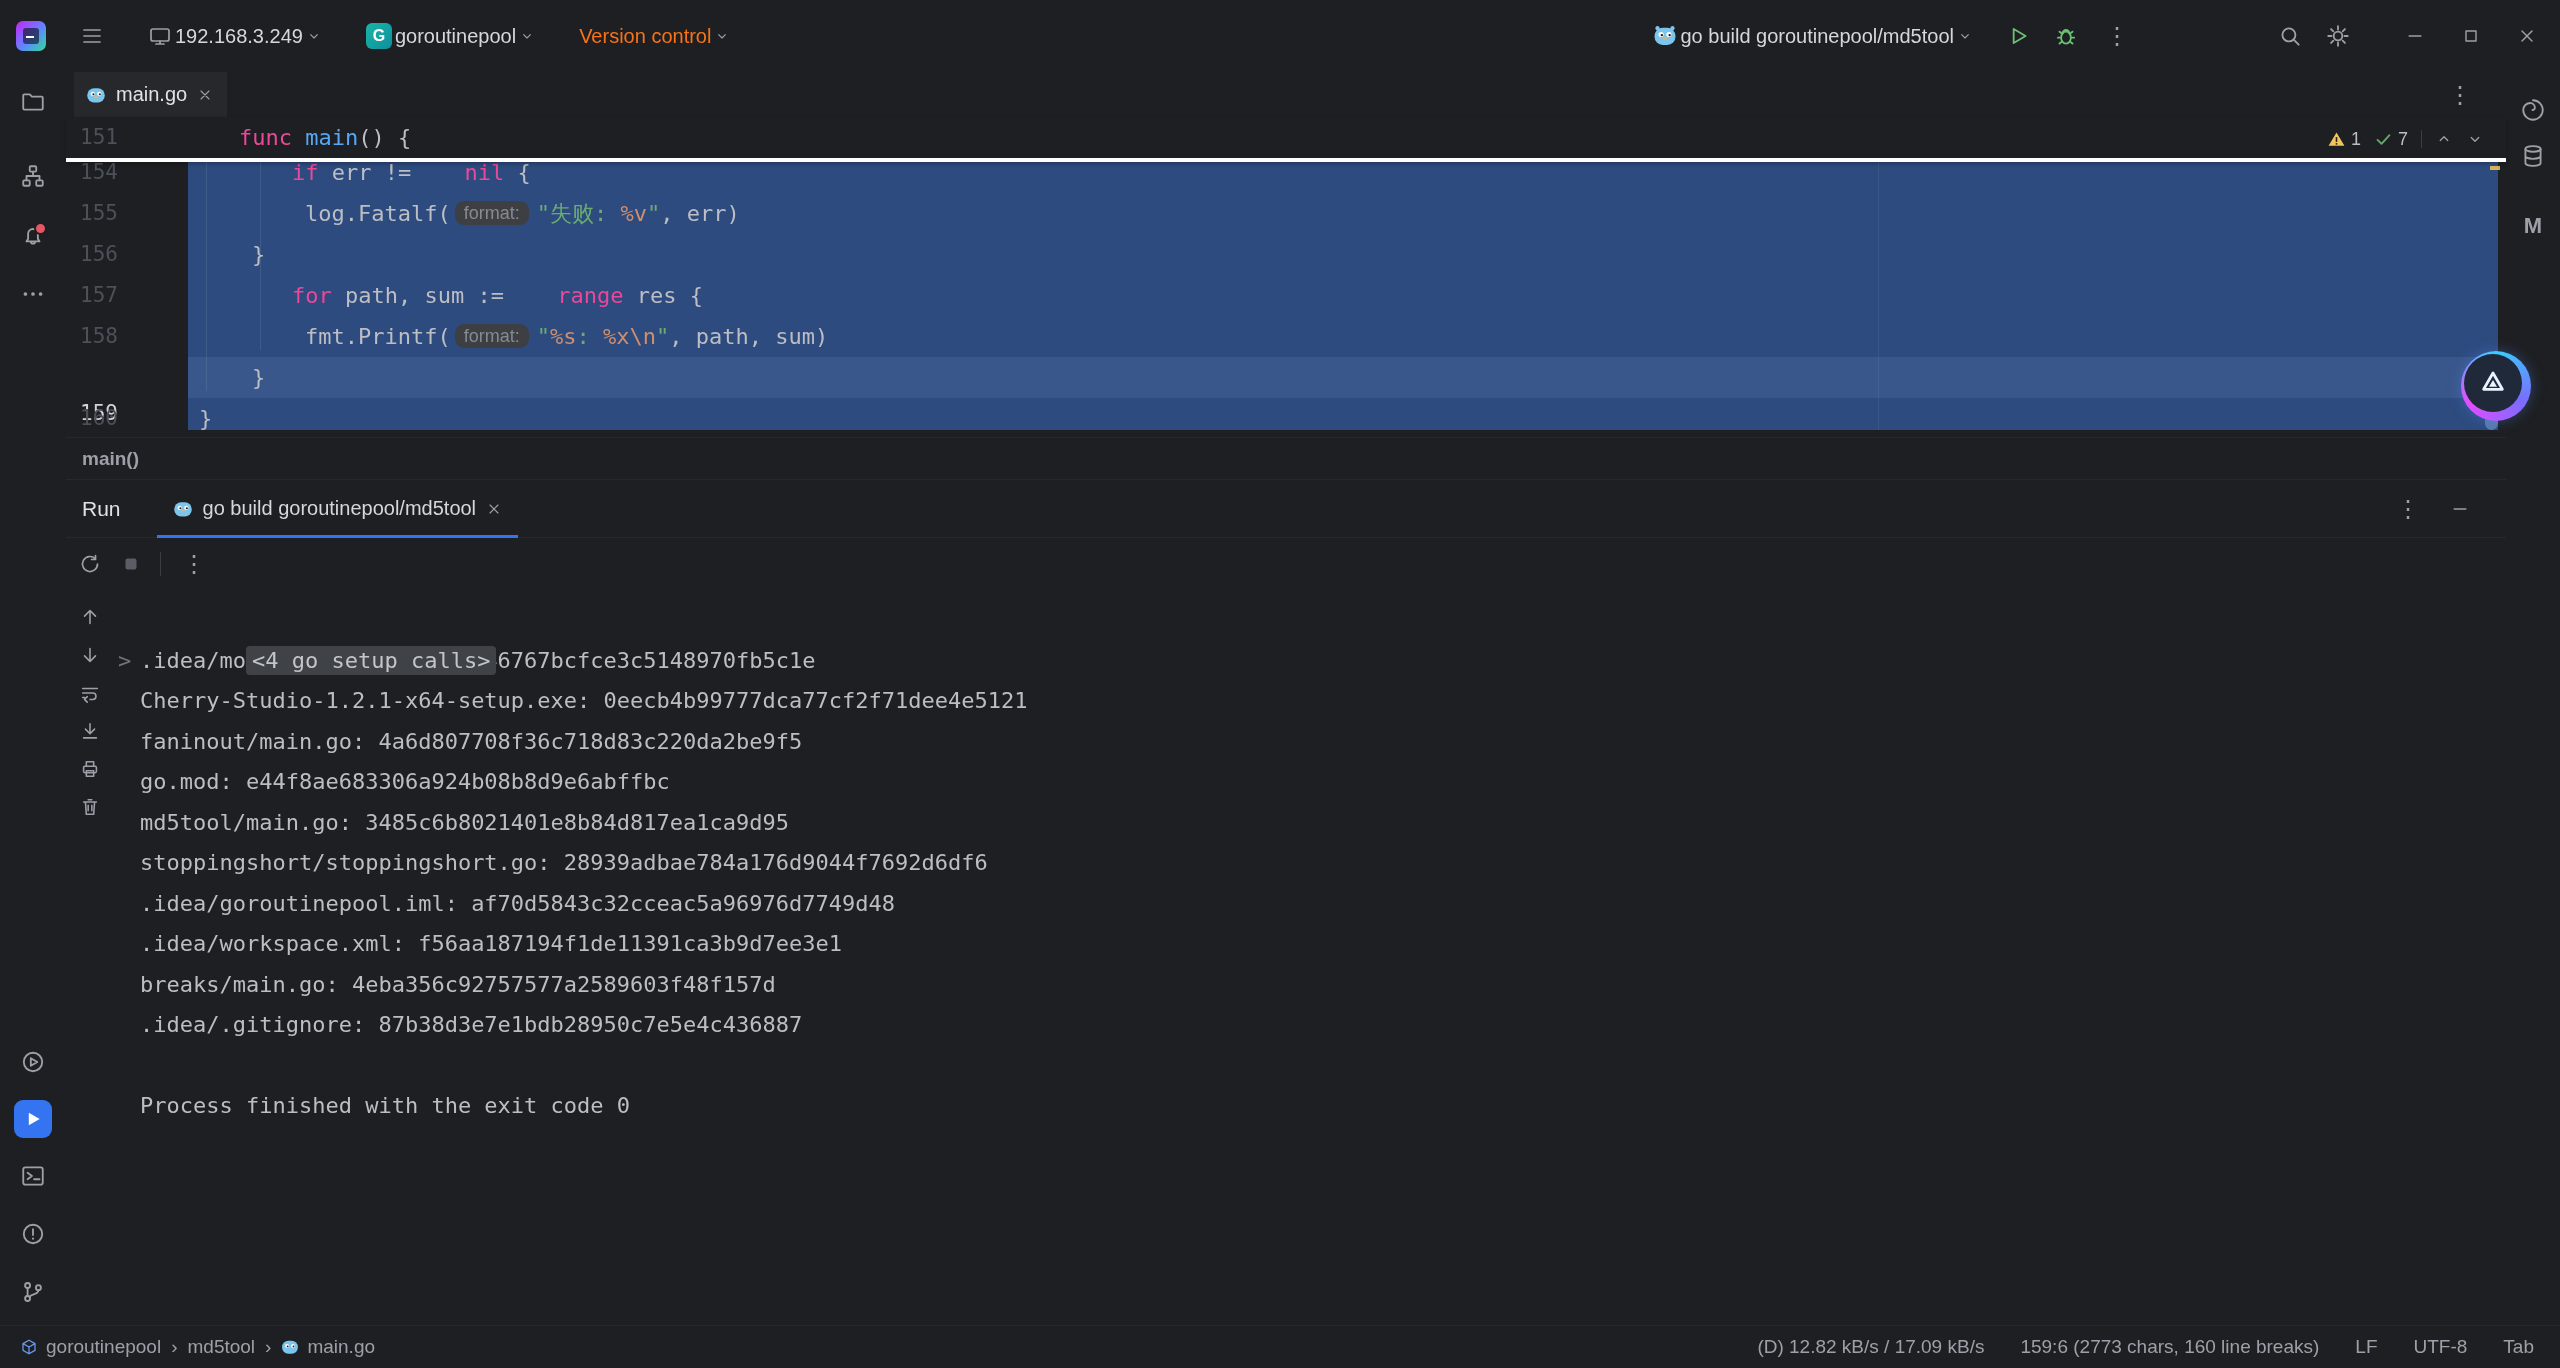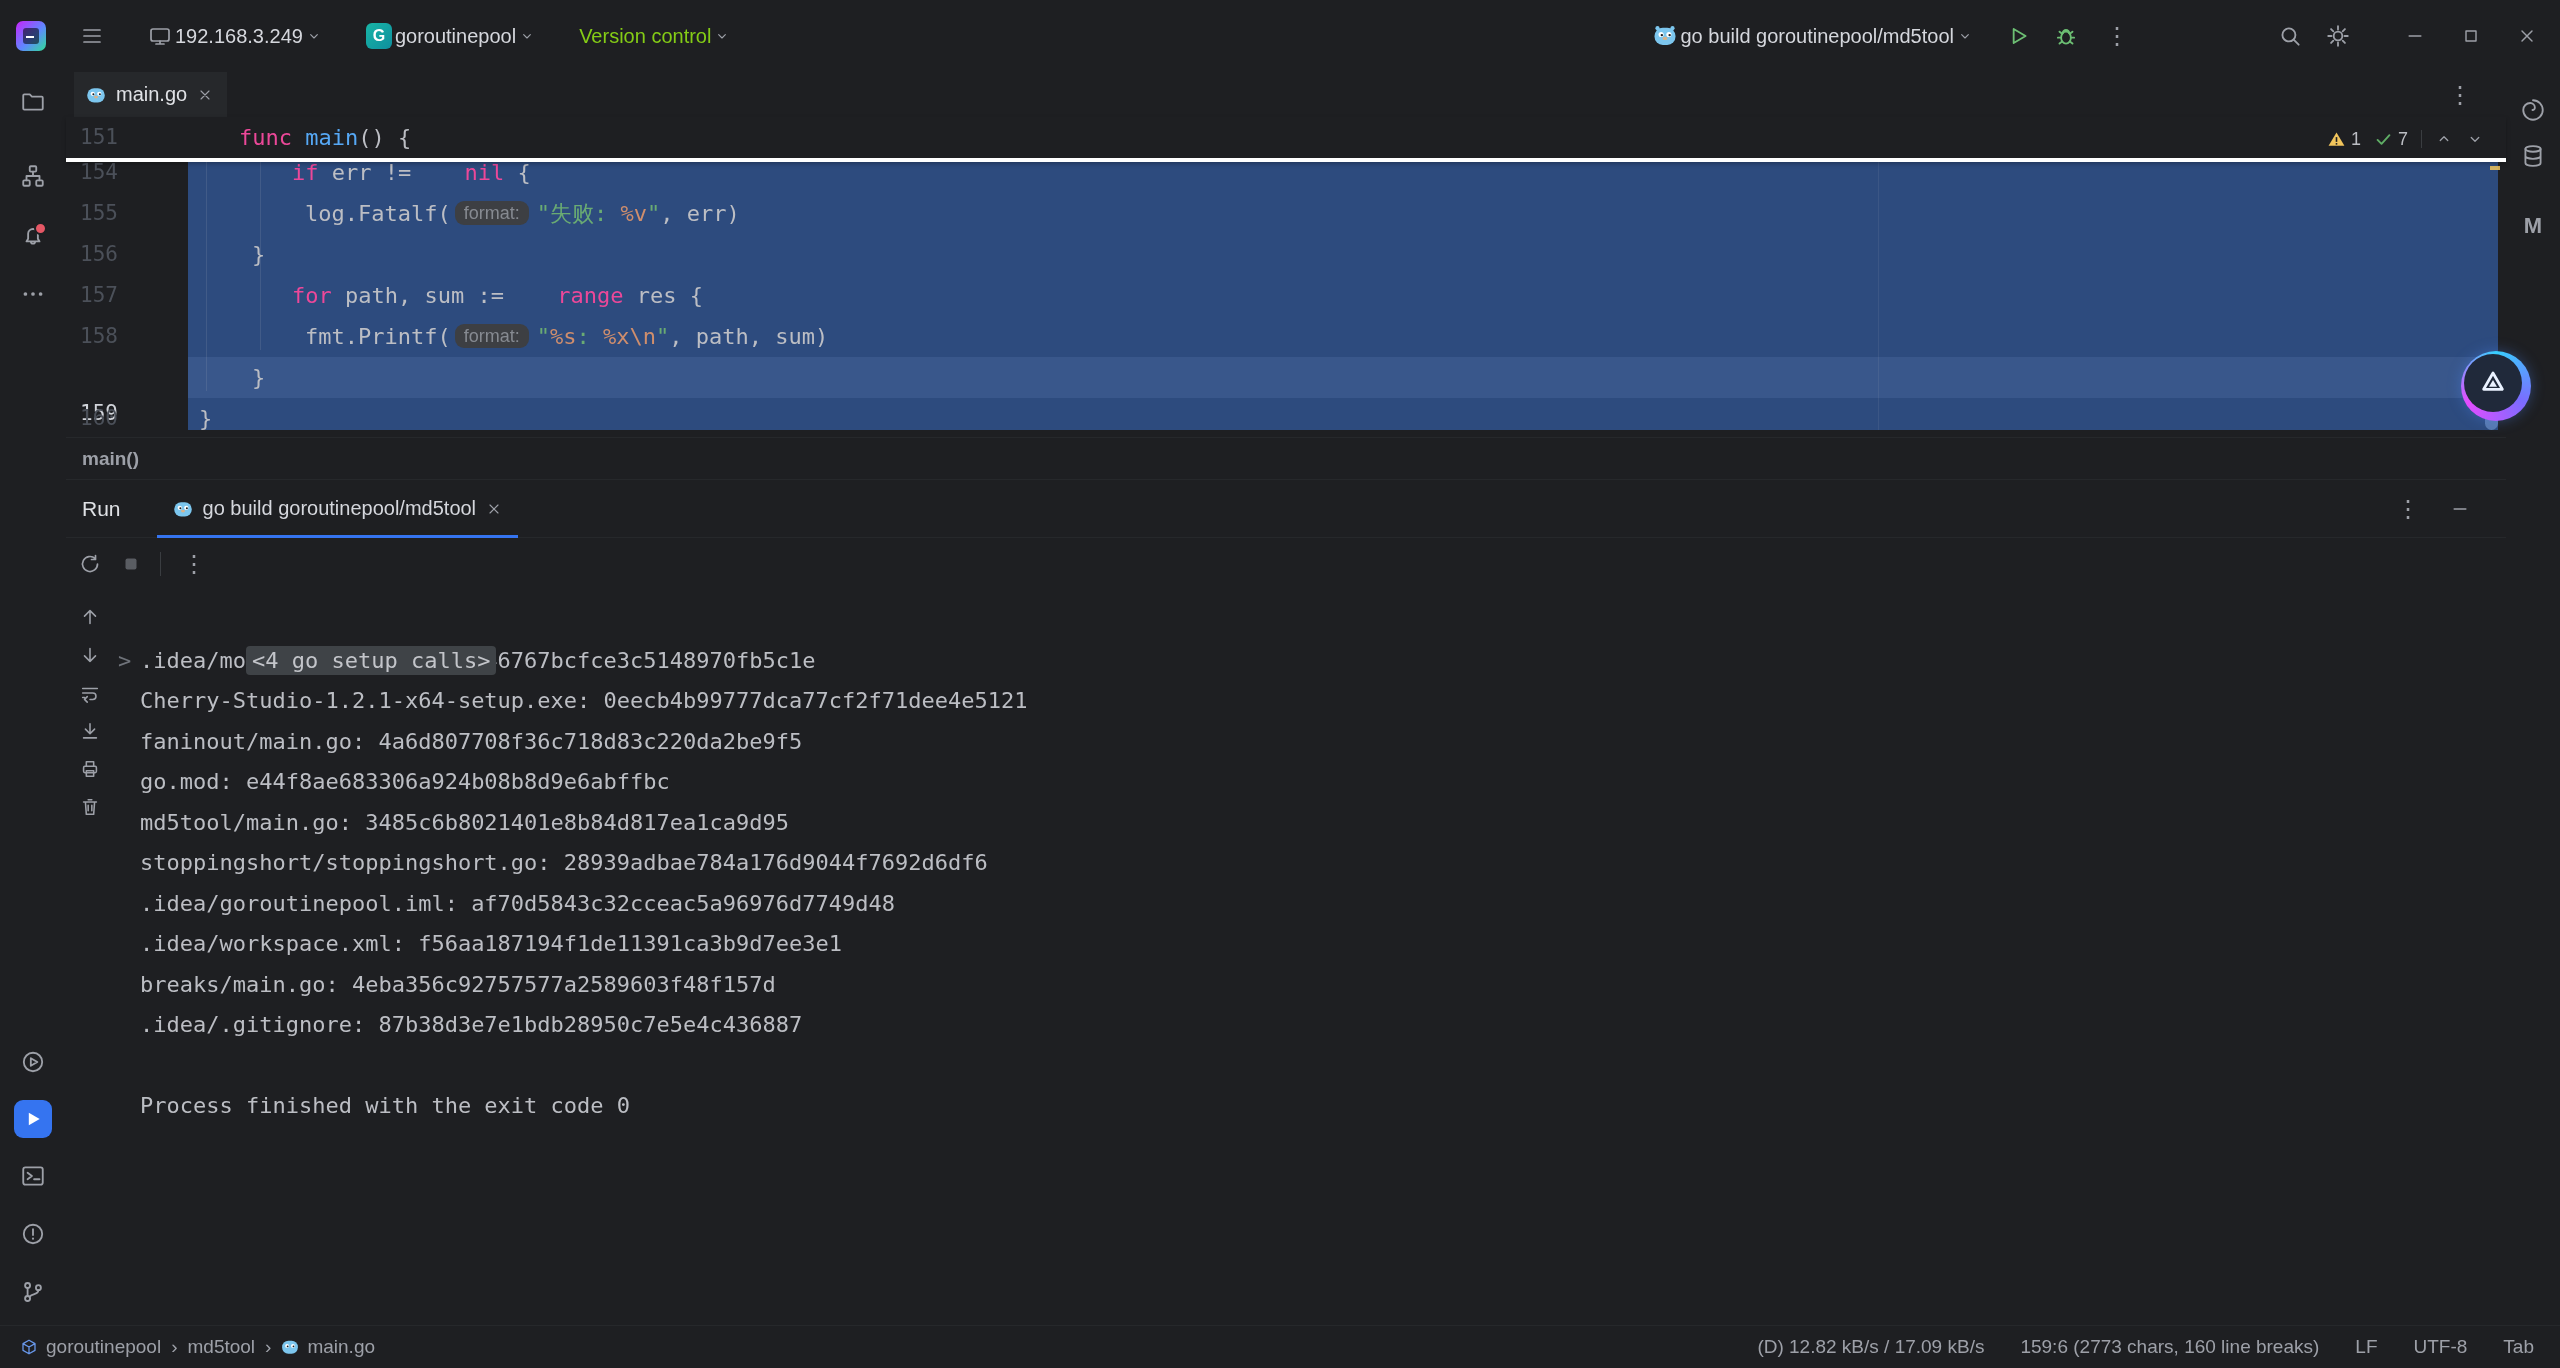--- a/index.html
+++ b/index.html
@@ -11,21 +11,21 @@
   
   .titlebar{position:absolute;left:0;top:0;right:0;height:72px;display:flex;align-items:center;
             background:#1e1f22;border-bottom:1px solid #26282b;}
   .tb-left{display:flex;align-items:center;gap:24px;padding-left:16px;}
   .logo{width:30px;height:30px;border-radius:7px;
         background:linear-gradient(135deg,#c723fa 0%,#5f87ff 55%,#30de95 100%);position:relative;}
   .logo::after{content:"";position:absolute;left:7px;top:7px;width:16px;height:16px;background:#000;opacity:.55;border-radius:3px;}
   .logo::before{content:"";position:absolute;left:10px;top:15px;width:8px;height:2px;background:#fff;z-index:1;}
   .widget{display:flex;align-items:center;gap:3px;padding:6px 10px;border-radius:8px;cursor:default;}
   .tb-text{font-size:20px;color:#d5d7dd;}
-  .tb-dim{font-size:20px;color:#84cc16;}
+  .tb-dim{font-size:20px;color:#f97316;}
   .tb-right{display:flex;align-items:center;gap:22px;margin-left:auto;padding-right:5px;}
   .kebab{font-size:24px;color:#9da0a8;line-height:1;padding:0 4px;}
   .winbtns{display:flex;align-items:center;gap:0;margin-left:14px;}
   .winbtn{width:56px;height:72px;display:flex;align-items:center;justify-content:center;}
   .spacer100{width:100px;}
 
   .gopher{width:24px;height:24px;display:block;}
   .avatar{width:26px;height:26px;border-radius:6px;background:linear-gradient(135deg,#18b5a6,#0f8f9e);
           color:#fff;font-size:16px;font-weight:bold;display:flex;align-items:center;justify-content:center;}
 

